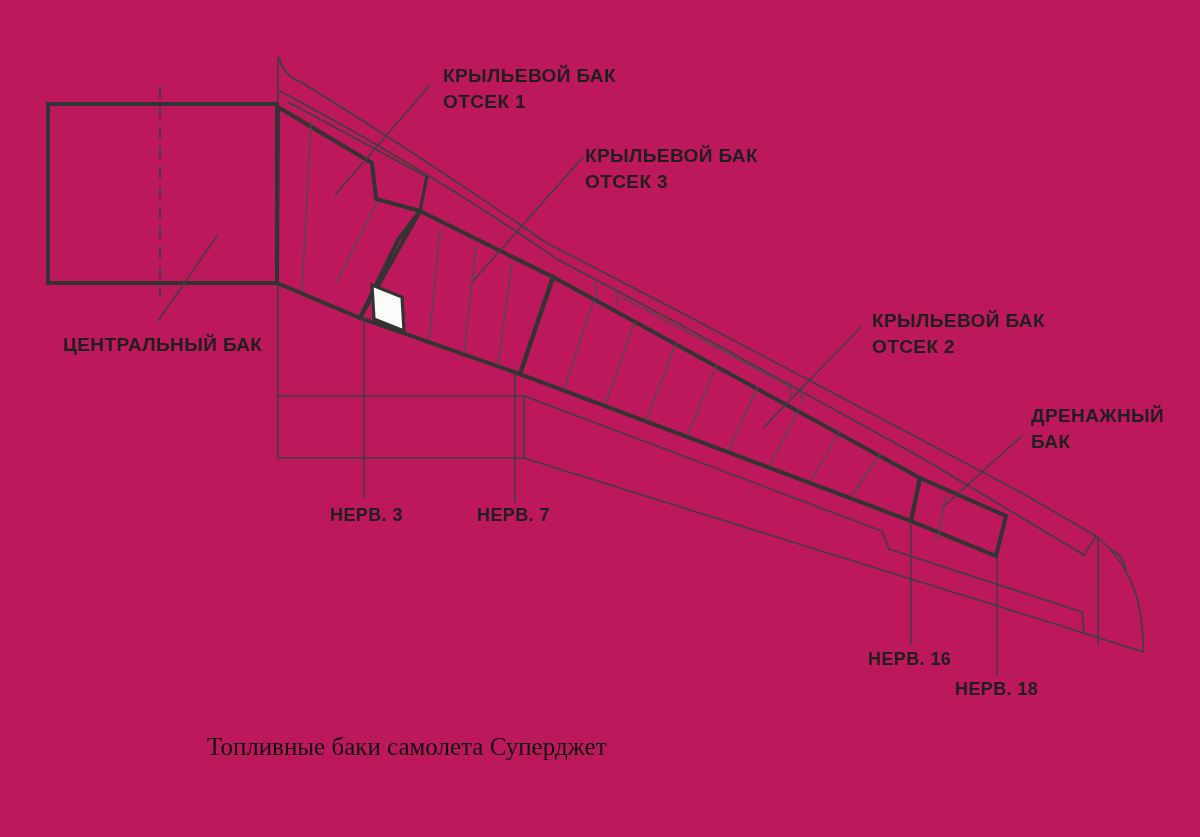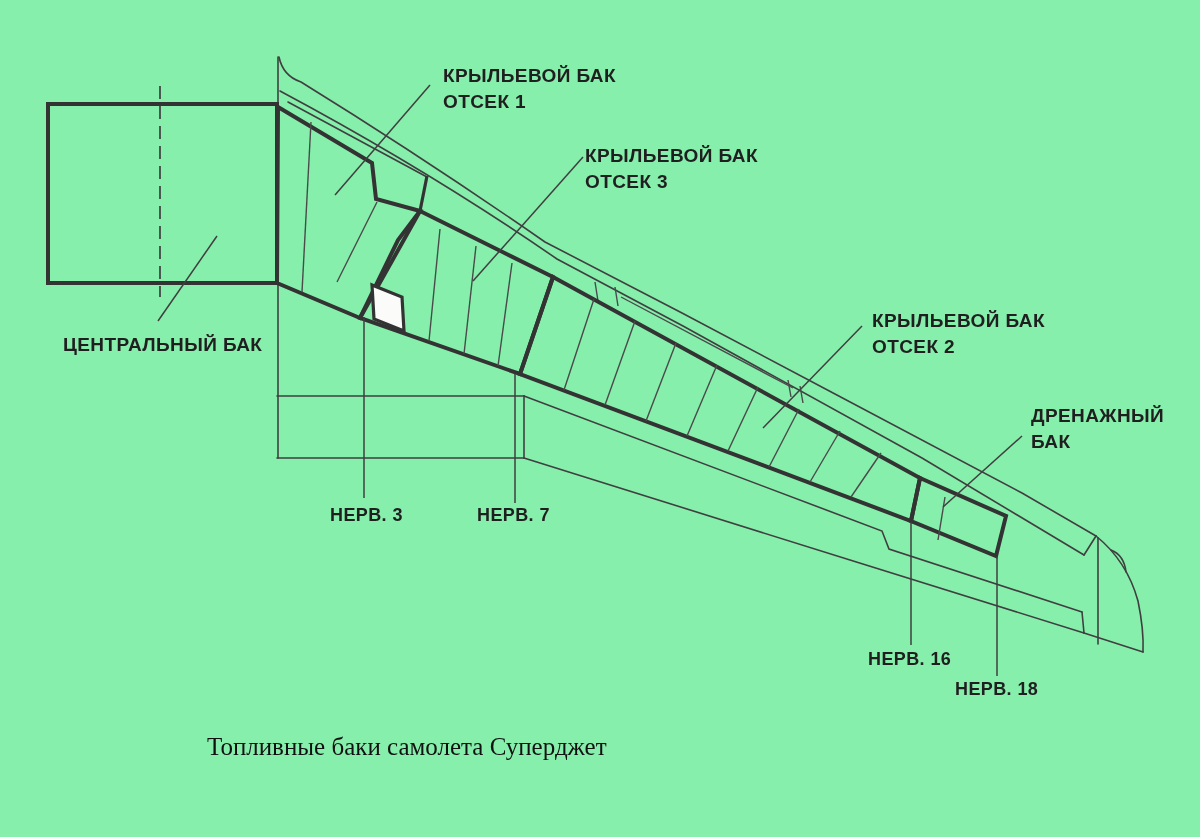--- a/index.html
+++ b/index.html
@@ -1,16 +1,16 @@
 <!DOCTYPE html>
 <html><head>
 <meta charset="utf-8">
 <style>
   html,body{margin:0;padding:0;background:#ffffff;}
-  .page{position:relative;width:1200px;height:837px;background:#86efac;overflow:hidden;
+  .page{position:relative;width:1200px;height:837px;background:#be185d;overflow:hidden;
         font-family:"Liberation Sans",sans-serif;}
   svg{position:absolute;left:0;top:0;}
   .thin{fill:none;stroke:#3f3f3f;stroke-width:1.6;stroke-linecap:round;}
   .thin2{fill:none;stroke:#4a4a4a;stroke-width:1.4;}
   .thick{stroke:#333333;stroke-width:4;stroke-linejoin:miter;fill:none;}
   .thick3{stroke:#333333;stroke-width:3.2;stroke-linejoin:miter;}
   .leader{fill:none;stroke:#3f3f3f;stroke-width:1.5;}
   .dash{fill:none;stroke:#3f3f3f;stroke-width:1.7;stroke-dasharray:13 7;}
   .lbl{font-family:"Liberation Sans",sans-serif;font-size:19px;font-weight:700;
        fill:#1f1f1f;letter-spacing:0.4px;}

